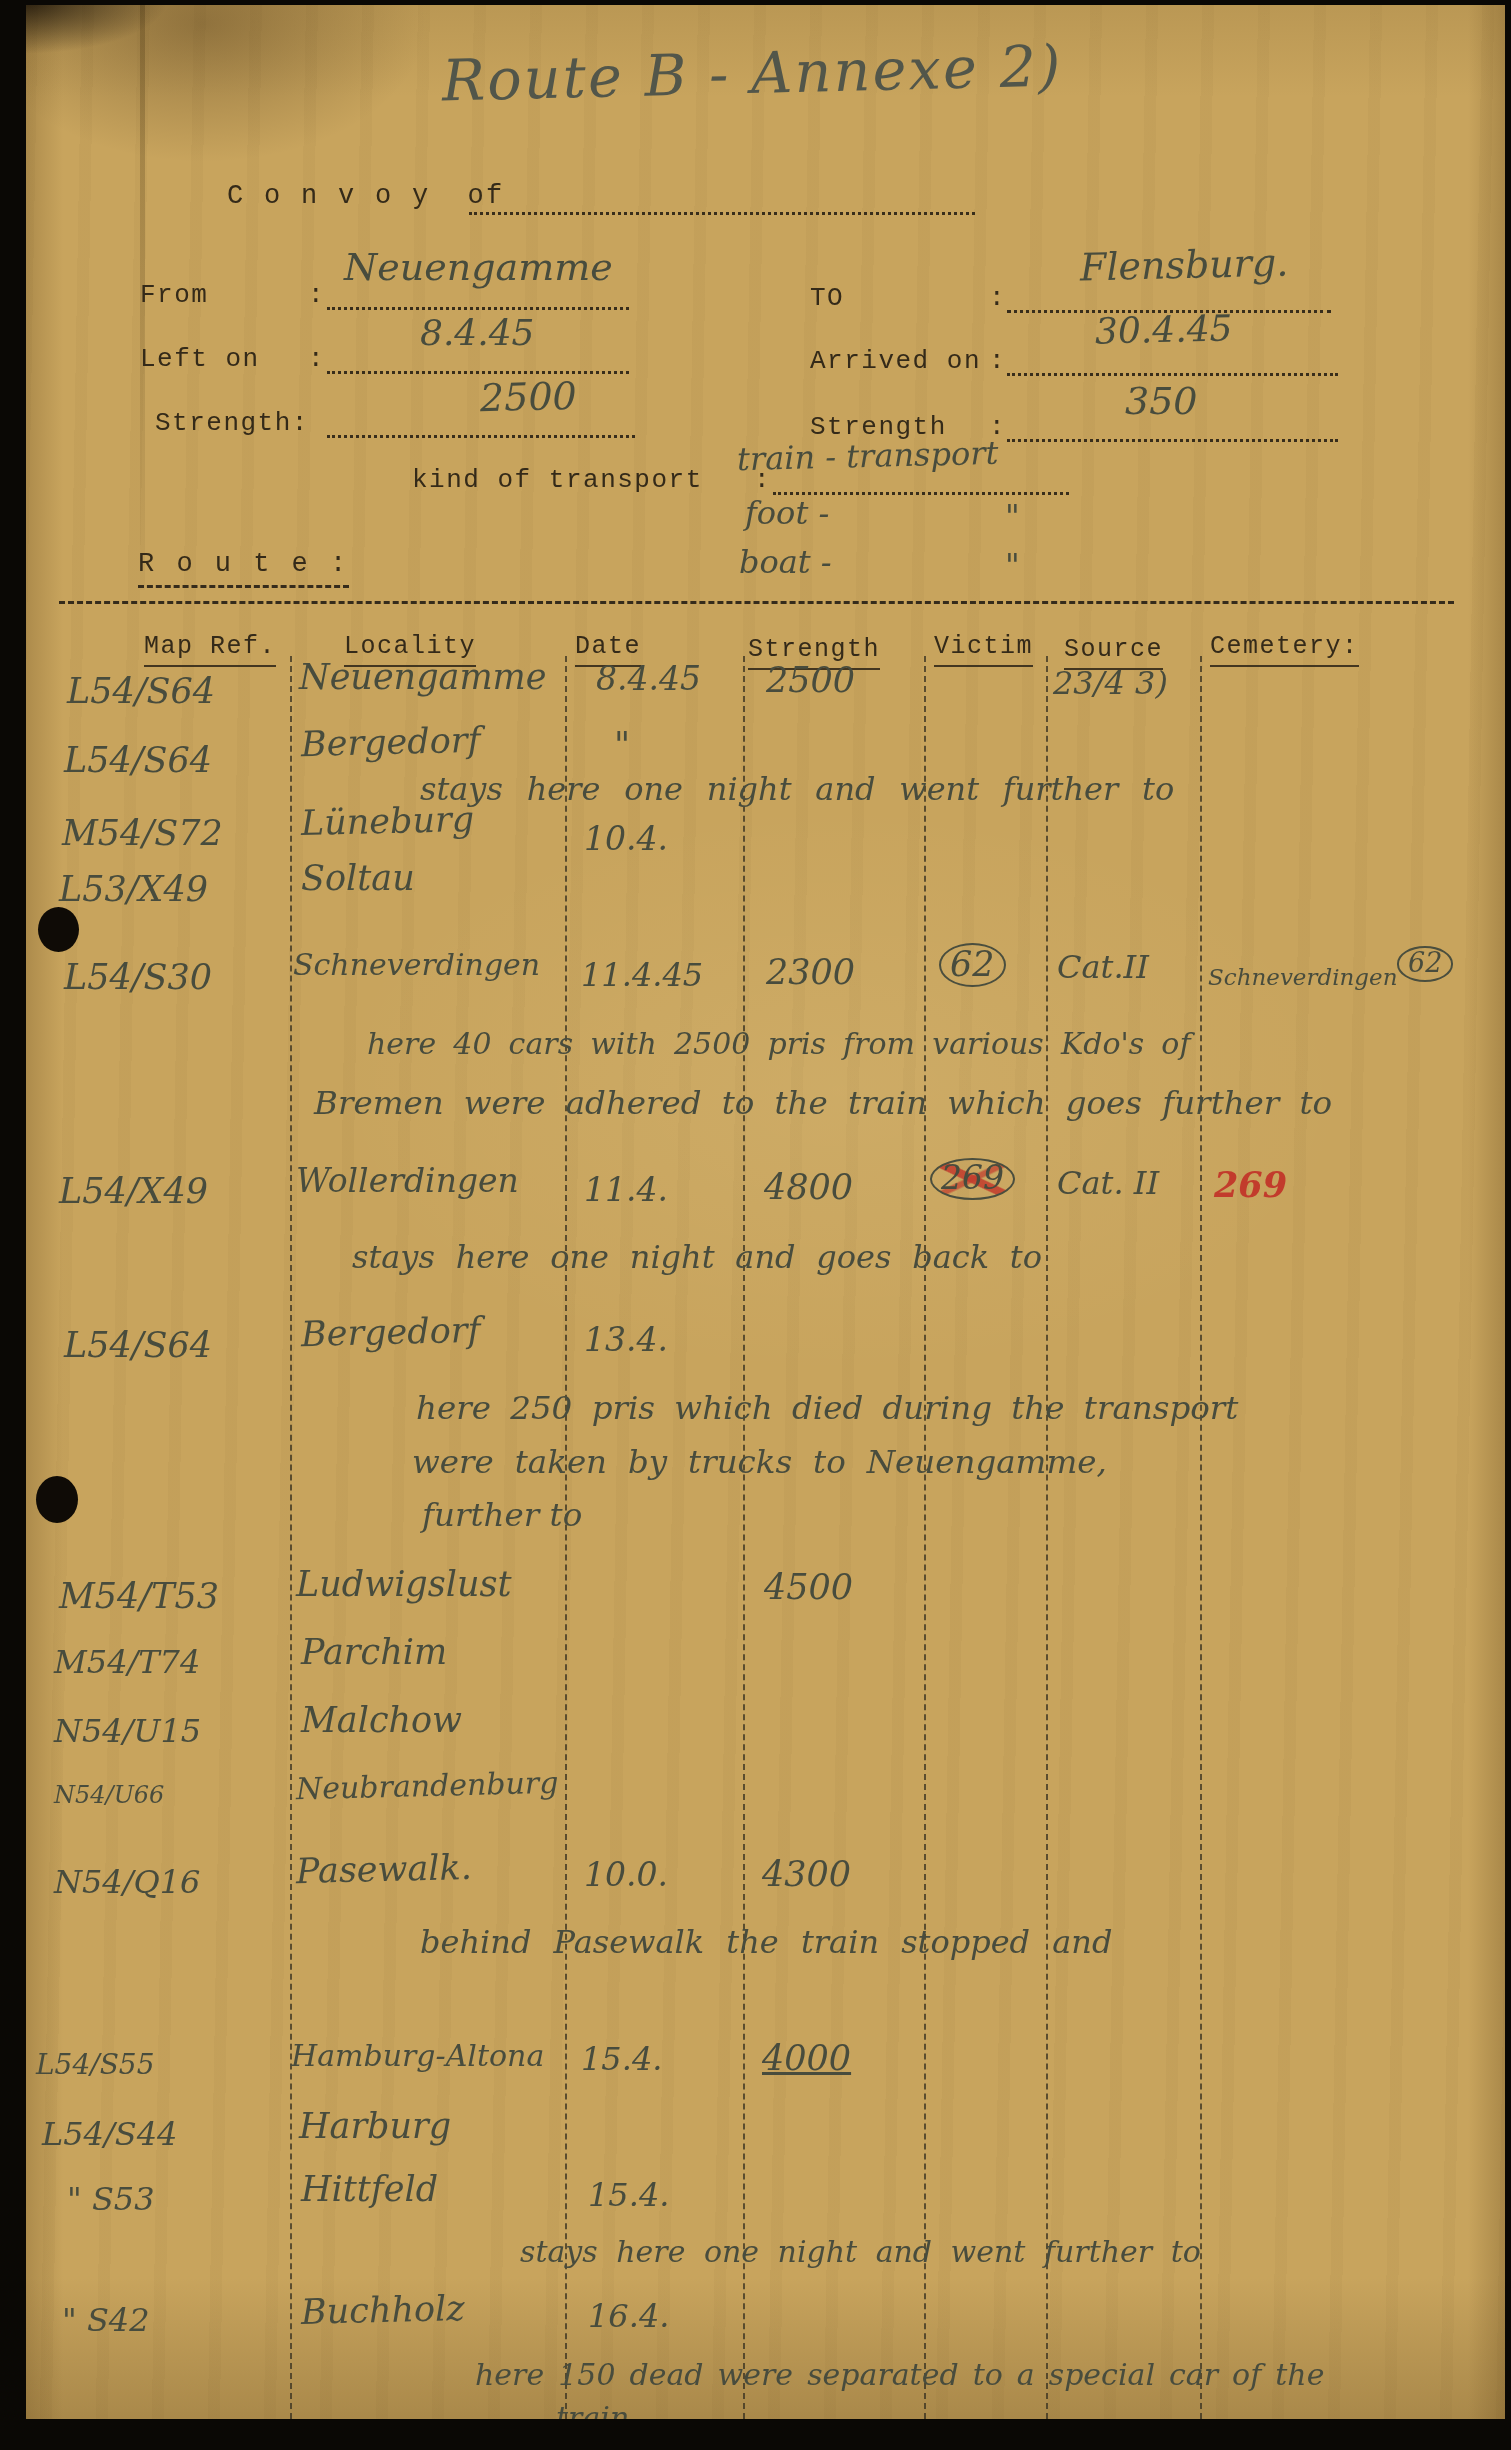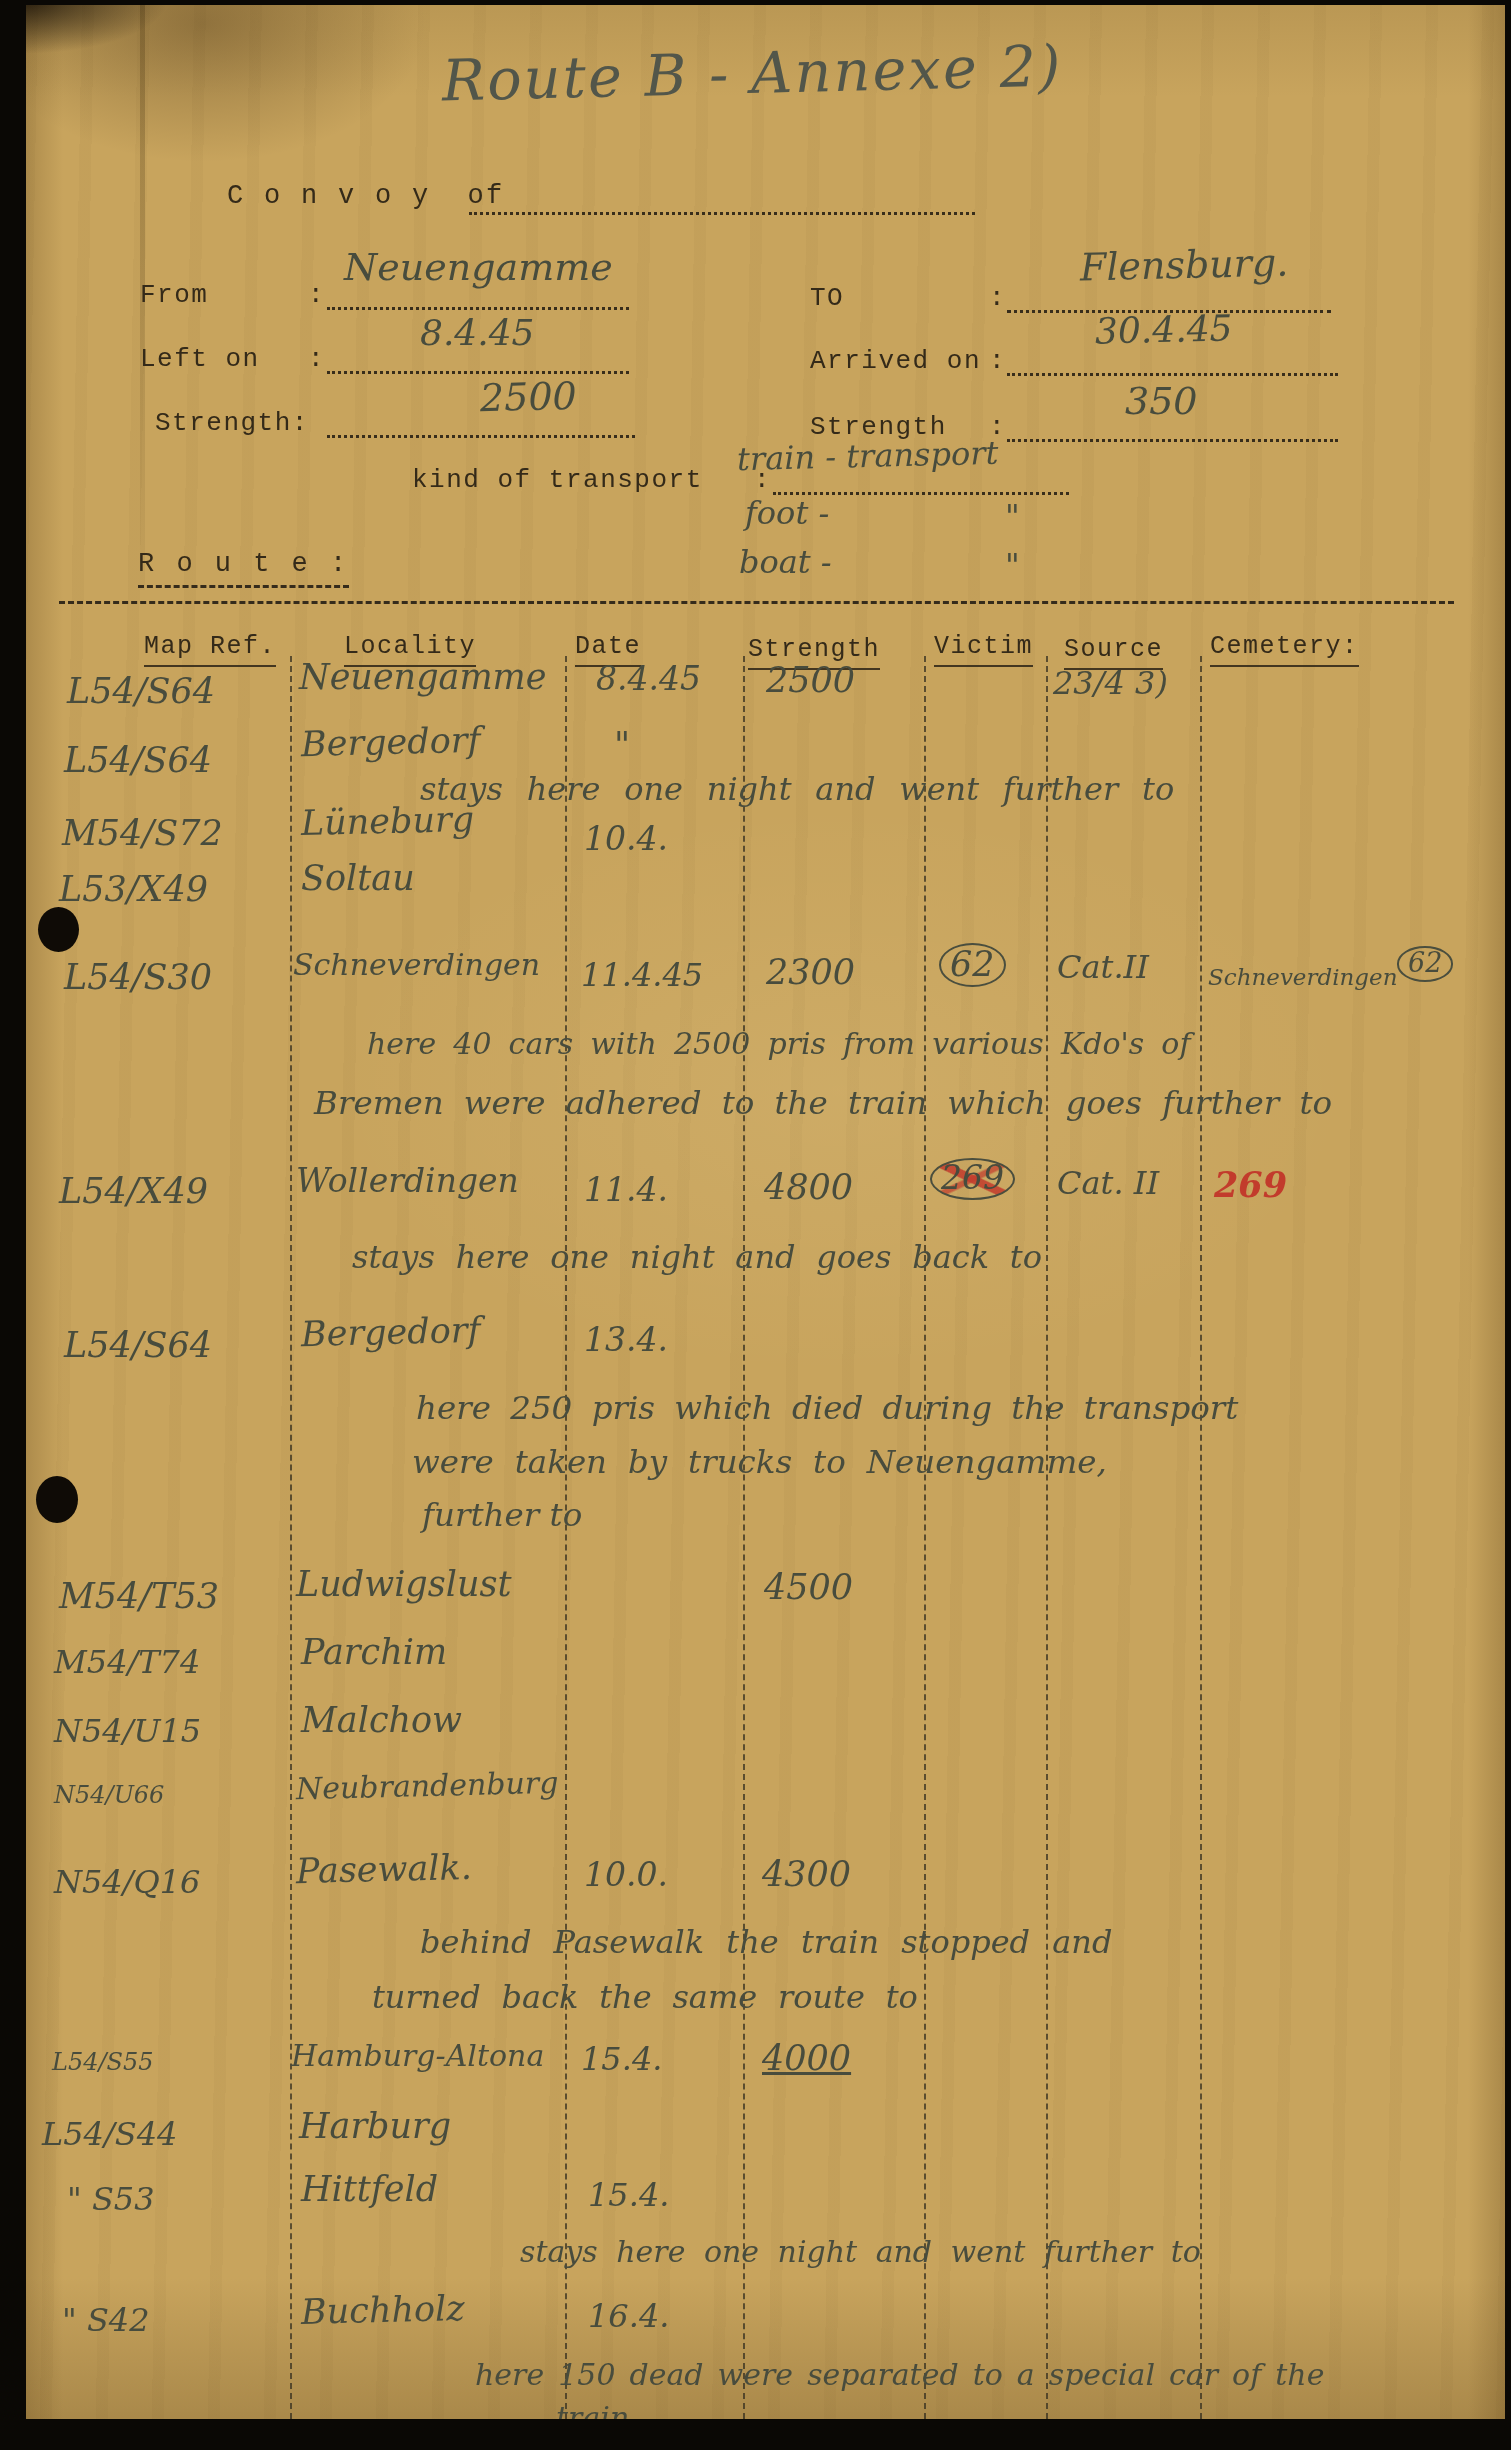--- a/index.html
+++ b/index.html
@@ -162,23 +162,22 @@
   <div class="hw" style="left:301px;top:1702px;">Malchow</div>
 
   <div class="hw" style="left:54px;top:1783px;font-size:24px;">N54/U66</div>
   <div class="hw tilt" style="left:296px;top:1770px;font-size:30px;">Neubrandenburg</div>
 
   <div class="hw" style="left:54px;top:1866px;font-size:32px;">N54/Q16</div>
   <div class="hw tilt" style="left:296px;top:1851px;">Pasewalk.</div>
   <div class="hw" style="left:584px;top:1858px;font-size:33px;">10.0.</div>
   <div class="hw" style="left:762px;top:1856px;">4300</div>
   <div class="hw note" style="left:420px;top:1926px;font-size:32px;word-spacing:12px;">behind Pasewalk the train stopped and</div>
-  <div class="hw note" style="left:372px;top:1981px;font-size:32px;word-spacing:10.6px;">turned back the same route to</div>
 
-  <div class="hw" style="left:52px;top:2050px;font-size:24px;">L54/S55</div>
+  <div class="hw" style="left:36px;top:2050px;font-size:28px;">L54/S55</div>
   <div class="hw" style="left:291px;top:2040px;font-size:30px;">Hamburg-Altona</div>
   <div class="hw" style="left:581px;top:2043px;font-size:32px;">15.4.</div>
   <div class="hw" style="left:762px;top:2040px;text-decoration:underline;">4000</div>
 
   <div class="hw" style="left:42px;top:2118px;font-size:32px;">L54/S44</div>
   <div class="hw" style="left:299px;top:2108px;">Harburg</div>
 
   <div class="hw" style="left:67px;top:2183px;font-size:32px;">" S53</div>
   <div class="hw" style="left:301px;top:2171px;">Hittfeld</div>
   <div class="hw" style="left:588px;top:2179px;font-size:32px;">15.4.</div>

